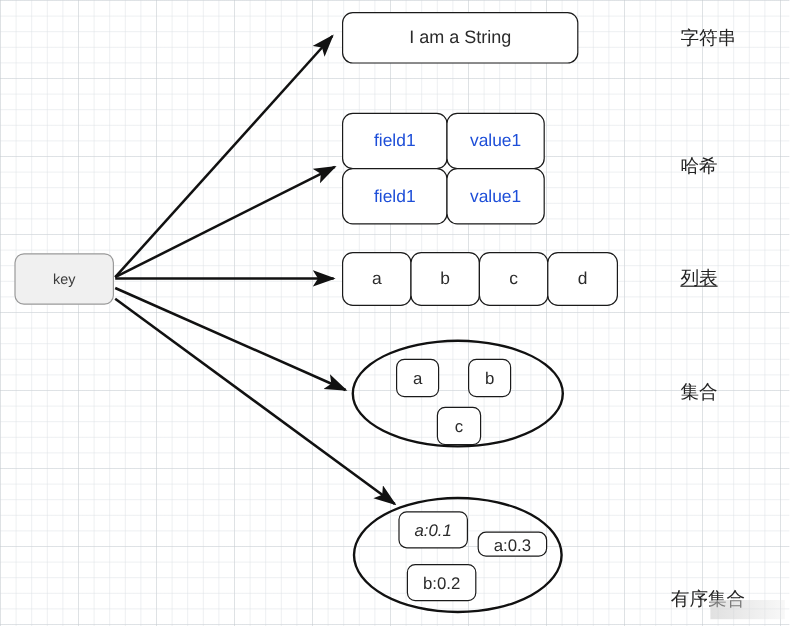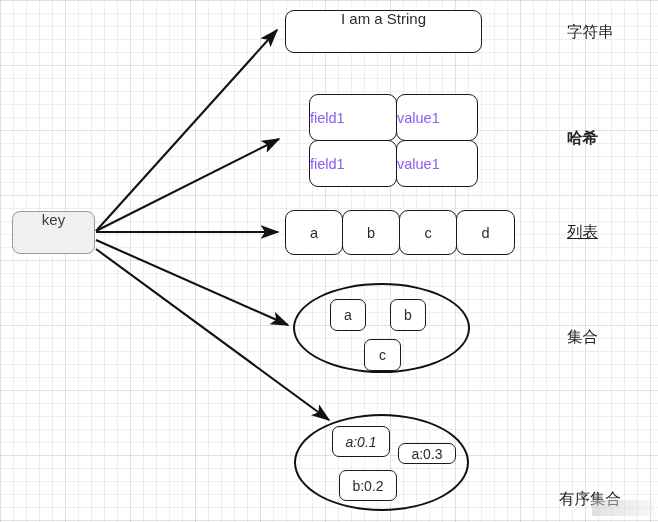--- a/index.html
+++ b/index.html
@@ -25,64 +25,63 @@
   #edges {
     position: absolute;
     left: 0; top: 0;
     width: 658px; height: 522px;
     pointer-events: none;
   }
   .node {
     position: absolute;
     box-sizing: border-box;
     display: flex;
-    align-items: flex-start;
+    align-items: center;
     justify-content: center;
     background: #ffffff;
     border: 1.6px solid #1a1a1a;
     border-radius: 9px;
     color: #2b2b2b;
     font-size: 15px;
     line-height: 1;
     white-space: nowrap;
   }
   
   #key-node {
     left: 12px;
     top: 211px;
     width: 83px;
     height: 43px;
     background: #f0f0f0;
     border: 1.4px solid #9a9a9a;
     border-radius: 8px;
     color: #3c3c3c;
-    font-size: 15px;
+    font-size: 12px;
   }
   
   #string-node {
     left: 285px;
     top: 10px;
     width: 197px;
     height: 43px;
     font-size: 15px;
   }
   
   .hash-cell {
     position: absolute;
     box-sizing: border-box;
     display: flex;
     align-items: center;
-    justify-content: flex-start;
+    justify-content: center;
     background: #ffffff;
     border: 1.6px solid #1a1a1a;
     border-radius: 9px;
-    color: #8b5cf6;
+    color: #1d4ed8;
     font-size: 14.5px;
     white-space: nowrap;
-    margin-left: 24px;
   }
   
   .list-cell {
     position: absolute;
     box-sizing: border-box;
     display: flex;
     align-items: center;
     justify-content: center;
     background: #ffffff;
     border: 1.6px solid #1a1a1a;
@@ -206,20 +205,20 @@
     <span>a:0.1</span>
   </div>
   <div class="member" style="left:398px; top:443px; width:58px; height:21px;">
     <span>a:0.3</span>
   </div>
   <div class="member" style="left:339px; top:470px; width:58px; height:31px;">
     <span>b:0.2</span>
   </div>
 
   <div class="side-label" style="left:567px; top:25px;">字符串</div>
-  <div class="side-label" style="left:567px; top:131px;font-weight:bold;">哈希</div>
+  <div class="side-label" style="left:567px; top:131px;">哈希</div>
   <div class="side-label" style="left:567px; top:225px;text-decoration:underline;">列表</div>
-  <div class="side-label" style="left:567px; top:330px;">集合</div>
+  <div class="side-label" style="left:567px; top:320px;">集合</div>
   <div class="side-label" style="left:559px; top:452px;margin-top:40px;">有序集合</div>
 
   <div id="watermark"></div>
 
 </div>
 
 </body></html>

